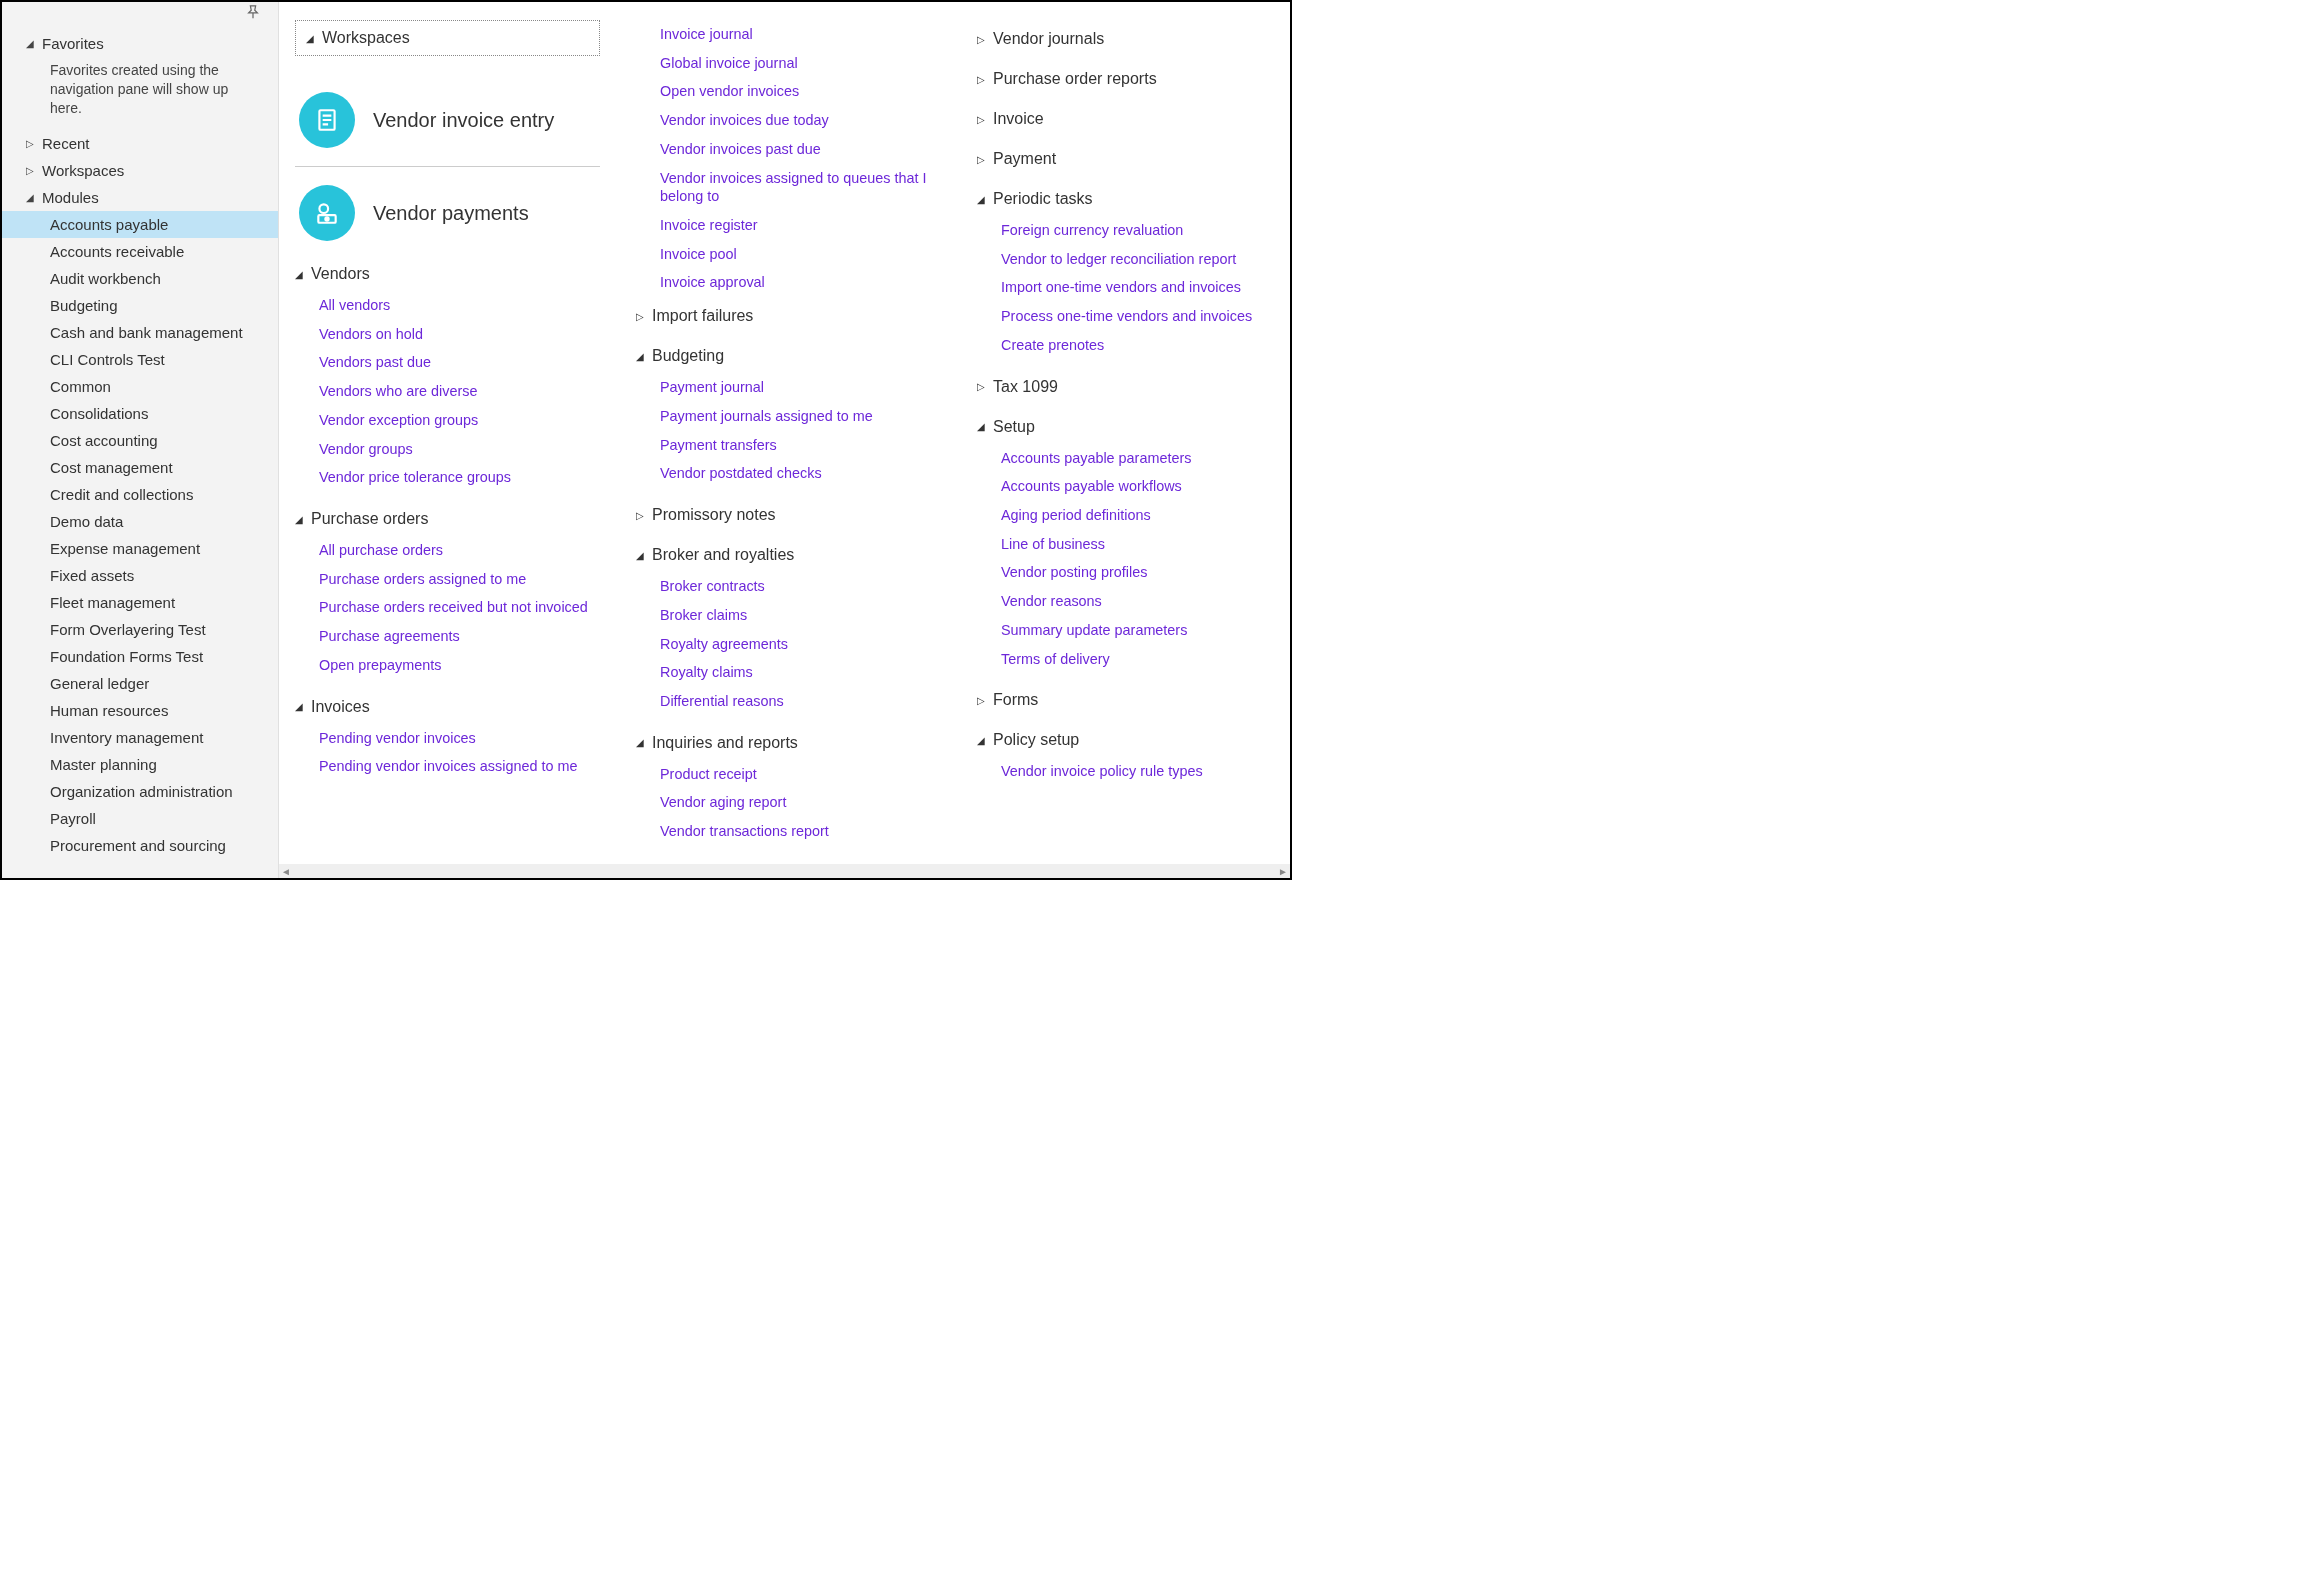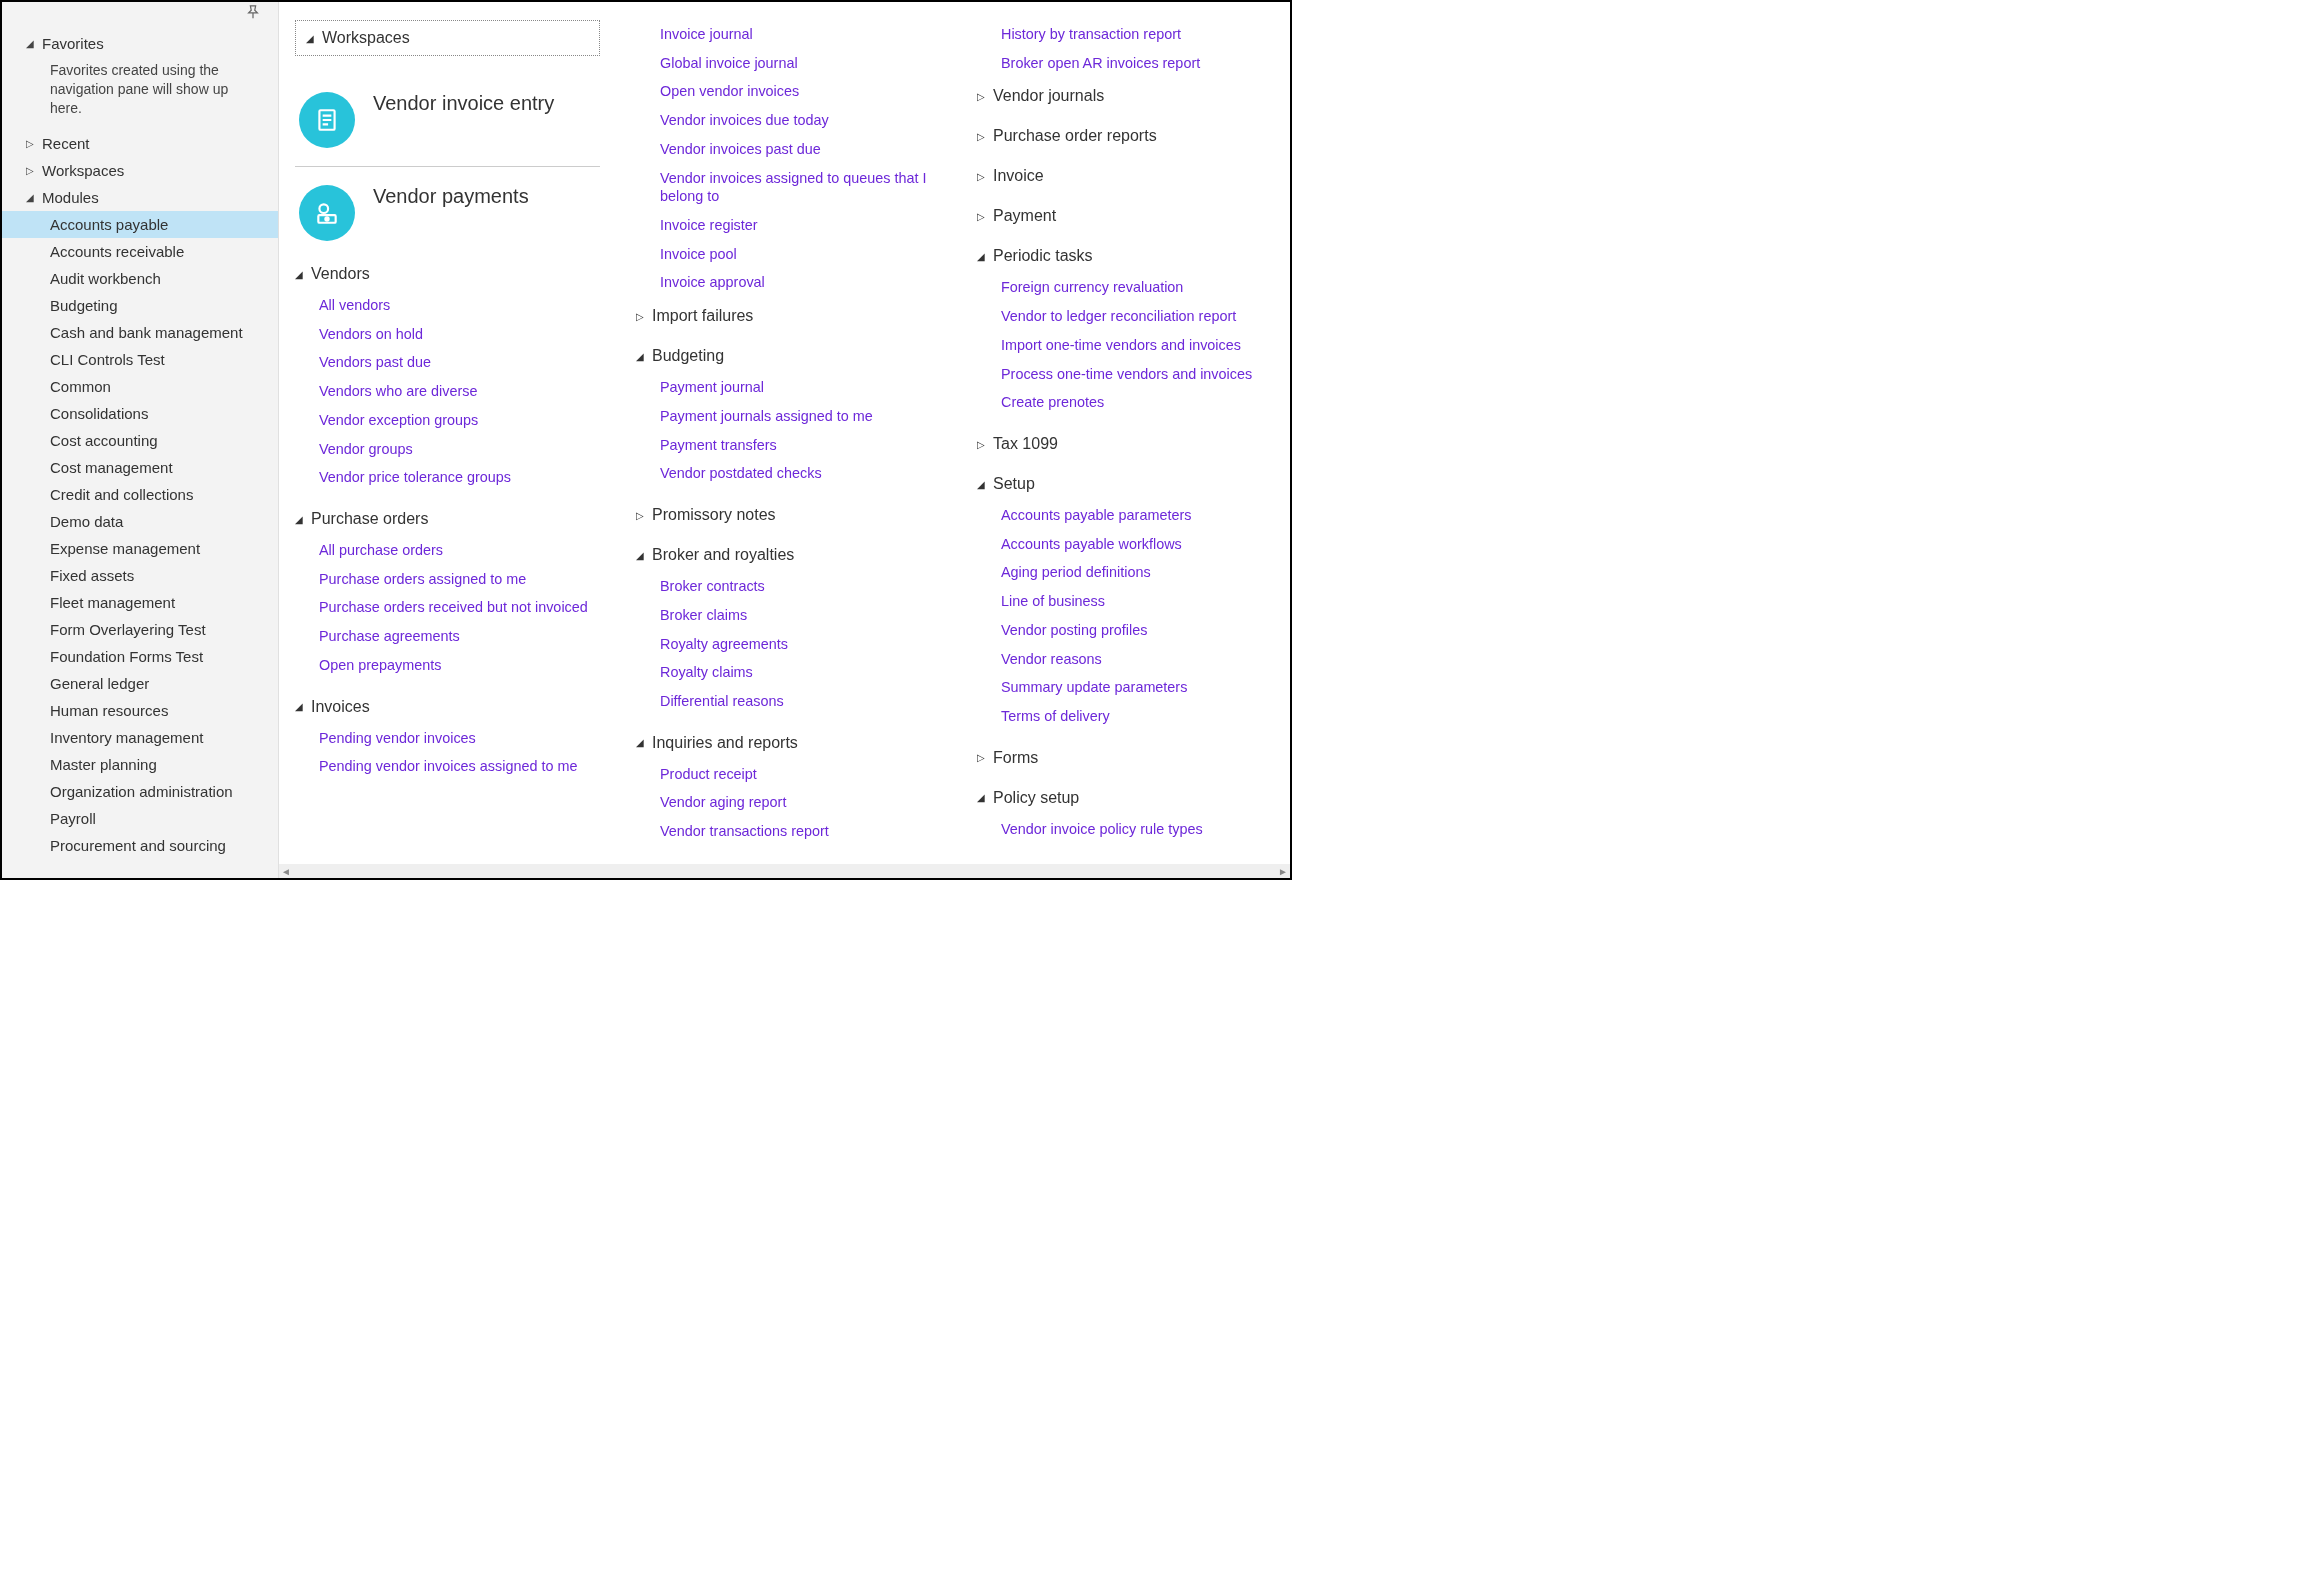--- a/index.html
+++ b/index.html
@@ -86,21 +86,21 @@
 }
 .section-head {
   display:flex; align-items:center;
   font-size:16px;
   color:#333;
   padding: 4px 0;
   cursor:pointer;
 }
 .section-head .caret { font-size:10px; margin-right:6px; width:10px; color:#333;}
 .workspace-tile {
-  display:flex; 
+  display:flex; align-items:center;
   padding: 14px 4px;
 }
 .ws-icon {
   width:56px; height:56px; border-radius:50%;
   background:#28c3da;
   display:flex; align-items:center; justify-content:center;
   margin-right:18px;
   color:#fff;
 }
 .ws-icon svg { width:26px; height:26px; }
@@ -425,28 +425,20 @@
               <div class="link-item">
           <span>Vendor aging report</span>
         </div>
               <div class="link-item">
           <span>Vendor transactions report</span>
         </div>
             </div>
           </div>
         </div>
         <div class="col">
-          <div class="link-list">
-            <div class="link-item">
-        <span>History by transaction report</span>
-      </div>
-            <div class="link-item">
-        <span>Broker open AR invoices report</span>
-      </div>
-          </div>
           <div class="link-group">
       <div class="section-head">
         <span class="caret">▷</span>
               <span>Vendor journals</span>
       </div>
           </div>
           <div class="link-group">
       <div class="section-head">
         <span class="caret">▷</span>
               <span>Purchase order reports</span>

